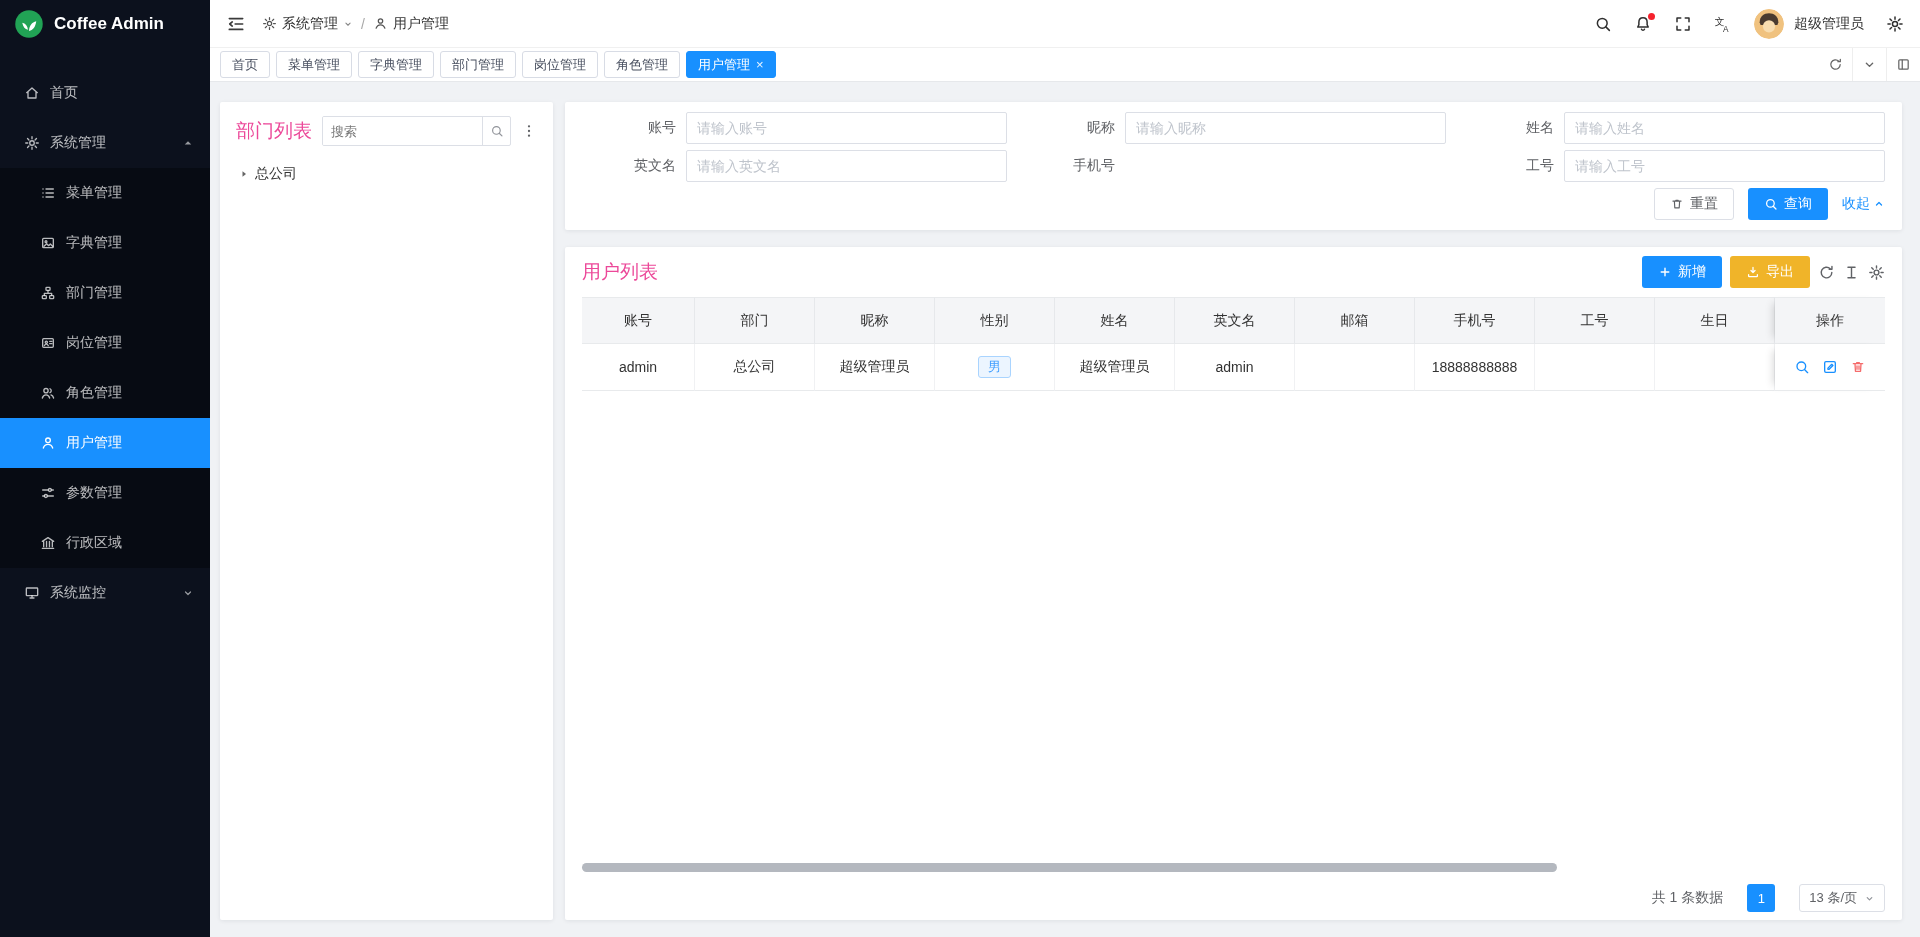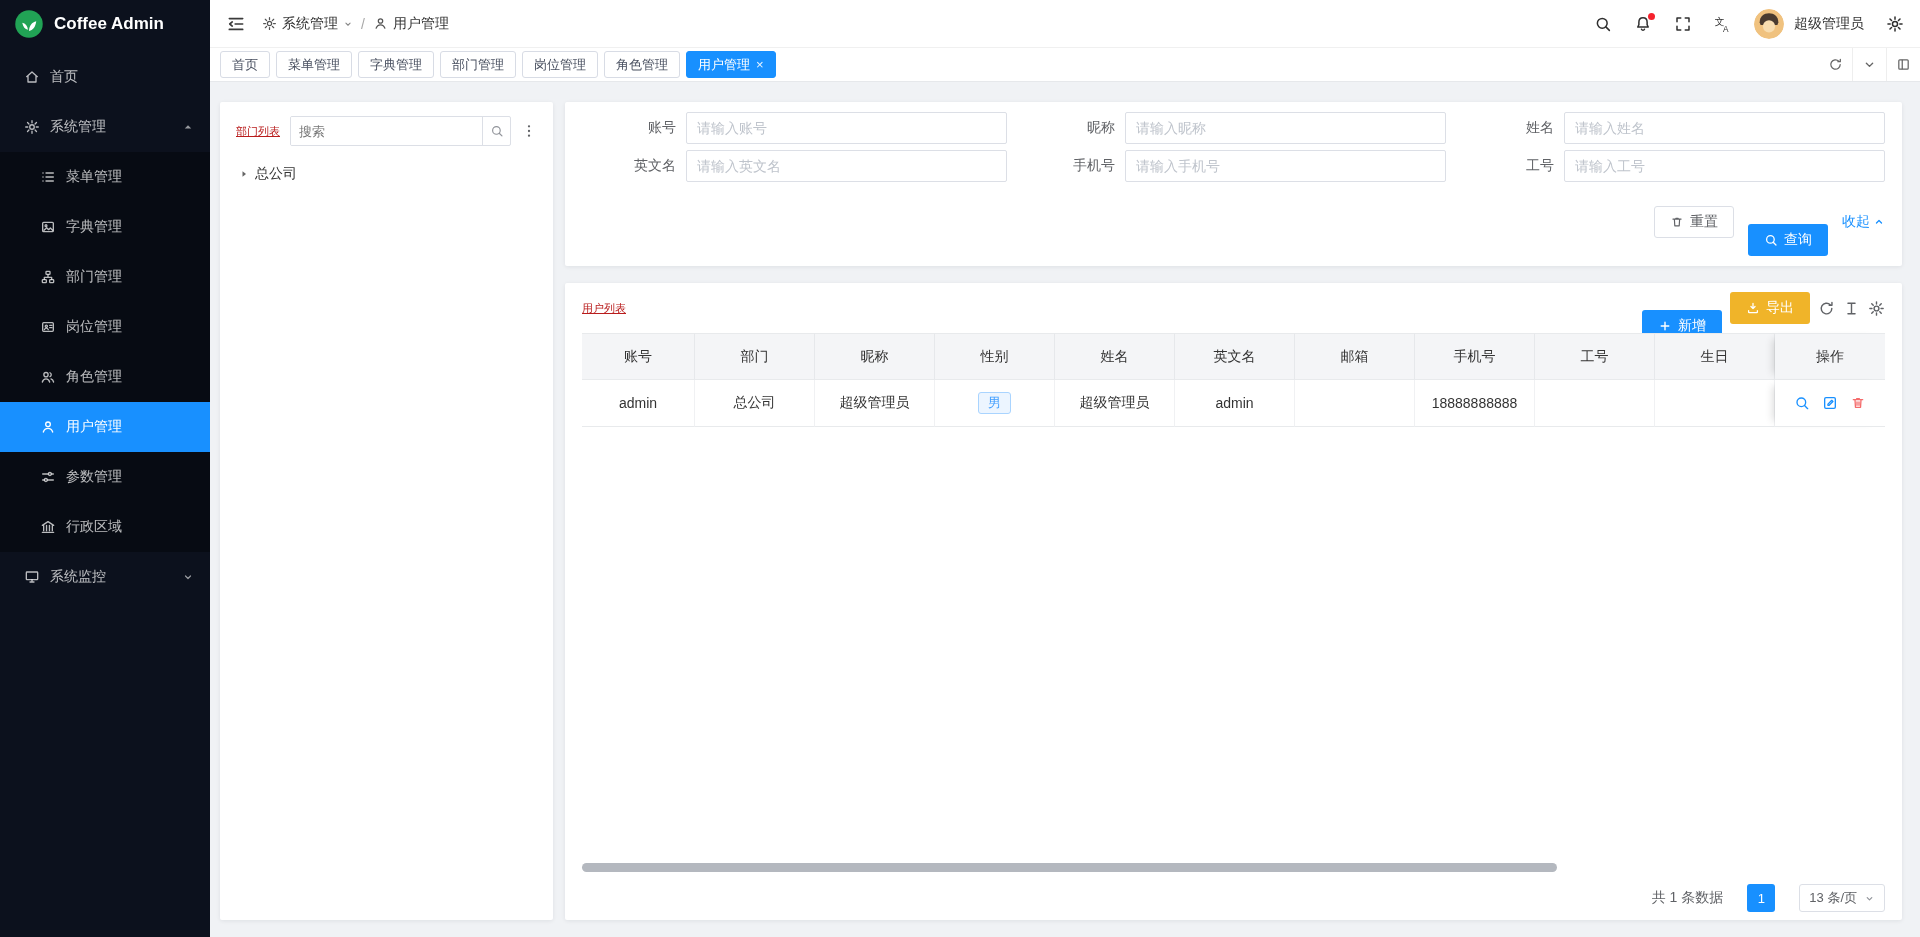--- a/index.html
+++ b/index.html
@@ -6,21 +6,21 @@
   :root{
     --primary:#1890ff; --warning:#f0b429; --danger:#f56c6c;
     --sidebar-bg:#0c111d; --sidebar-sub-bg:#070b13; --logo-green:#21a355;
   }
   *{box-sizing:border-box; margin:0; padding:0;}
   html,body{width:1920px; height:937px; overflow:hidden;}
   body{font-family:"Liberation Sans","DejaVu Sans",sans-serif; font-size:14px; color:#333; background:#f0f2f5;}
   .app{display:flex; width:1920px; height:937px;}
 
   
-  .sidebar{width:210px; flex-shrink:0; background:var(--sidebar-bg); color:rgba(255,255,255,.72); display:flex; flex-direction:column;}
+  .sidebar{width:210px; flex-shrink:0; background:var(--sidebar-bg); color:rgba(255,255,255,.72); display:flex; flex-direction:column;gap:16px;}
   .logo{height:48px; display:flex; align-items:center; gap:10px; padding:0 14px; background:var(--sidebar-bg);}
   .logo-icon{width:30px; height:30px; flex-shrink:0;}
   .logo-icon svg{width:100%; height:100%;}
   .logo-text{color:#fff; font-size:17px; font-weight:bold; white-space:nowrap;}
   .menu{flex:1; overflow:hidden; padding-top:4px;}
   .menu-item{height:50px; display:flex; align-items:center; gap:10px; padding:0 16px 0 24px; cursor:pointer; white-space:nowrap; font-size:14px;}
   .menu-item .ic{width:16px; height:16px; flex-shrink:0;}
   .menu-item .arrow{margin-left:auto; width:12px; height:12px; opacity:.8;}
   .submenu{background:var(--sidebar-sub-bg);}
   .submenu .menu-item{padding-left:40px;}
@@ -57,21 +57,21 @@
   .tab-act .ic{width:15px; height:15px;}
   .tab-act:first-child{border-left:none;}
 
   
   .content{flex:1; min-height:0; display:flex; gap:12px; padding:20px 18px 17px 10px; background:#f0f2f5;}
   .card{background:#fff; border-radius:2px; box-shadow:0 1px 4px rgba(0,21,41,.08);}
 
   
   .dept-panel{width:333px; flex-shrink:0; padding:14px 16px; display:flex; flex-direction:column;}
   .dept-head{display:flex; align-items:center; gap:10px;}
-  .panel-title{font-size:11px; font-weight:500; color:#b91c1c; white-space:nowrap;text-decoration:underline;}
+  .panel-title{font-size:19px; font-weight:500; color:#ec4899; white-space:nowrap;}
   .dept-search{flex:1; height:30px; border:1px solid #dcdfe6; border-radius:2px; display:flex; align-items:center; overflow:hidden; background:#fff;}
   .dept-search input{flex:1; min-width:0; border:none; outline:none; height:100%; padding:0 8px; font-size:13px; font-family:"Liberation Sans","DejaVu Sans",sans-serif; color:#333;}
   .dept-search-btn{width:28px; height:100%; border-left:1px solid #dcdfe6; display:flex; align-items:center; justify-content:center; color:#909399; cursor:pointer;}
   .dept-search-btn .ic{width:14px; height:14px;}
   .dots-btn{width:16px; height:16px; color:#606266; cursor:pointer; flex-shrink:0;}
   .tree{margin-top:14px;}
   .tree-node{display:flex; align-items:center; gap:5px; padding:5px 2px; cursor:pointer; color:#333;}
   .tree-caret{width:12px; height:12px; color:#666; flex-shrink:0;}
 
   
@@ -81,21 +81,21 @@
   .search-card{padding:10px 17px; flex-shrink:0;}
   .form-grid{display:grid; grid-template-columns:repeat(3,1fr); column-gap:14px; row-gap:6px;}
   .form-item{display:flex; align-items:center;}
   .form-label{width:104px; flex-shrink:0; text-align:right; padding-right:10px; color:#606266; font-size:14px;}
   .form-input{flex:1; min-width:0; height:32px; border:1px solid #dcdfe6; border-radius:2px; padding:0 10px; font-size:14px; color:#333; outline:none; font-family:"Liberation Sans","DejaVu Sans",sans-serif; background:#fff;}
   .form-input::placeholder{color:#bfc4cc;}
   .form-actions{display:flex; justify-content:flex-end; align-items:center; gap:14px; margin-top:6px;}
   .btn{height:32px; display:inline-flex; align-items:center; gap:6px; padding:12px 15px; border-radius:3px; font-size:14px; cursor:pointer; border:1px solid transparent; font-family:"Liberation Sans","DejaVu Sans",sans-serif; white-space:nowrap;}
   .btn .ic{width:14px; height:14px;}
   .btn-plain{background:#fff; border-color:#dcdfe6; color:#606266;}
-  .btn-primary{background:var(--primary); color:#fff;margin-top:36px;}
+  .btn-primary{background:var(--primary); color:#fff;}
   .btn-warning{background:var(--warning); color:#fff;}
   .collapse-link{display:flex; align-items:center; gap:3px; color:var(--primary); cursor:pointer; font-size:14px;}
   .collapse-link .ic{width:12px; height:12px;}
 
   
   .list-card{flex:1; min-height:0; display:flex; flex-direction:column; padding:0 17px;}
   .card-header{height:50px; flex-shrink:0; display:flex; align-items:center;}
   .card-tools{margin-left:auto; display:flex; align-items:center; gap:8px;}
   .tool-icbtn{width:17px; height:17px; color:#606266; cursor:pointer;}
 
@@ -423,21 +423,20 @@
             <div class="form-item">
               <label class="form-label">姓名</label>
               <input class="form-input" placeholder="请输入姓名" style="">
             </div>
             <div class="form-item">
               <label class="form-label">英文名</label>
               <input class="form-input" placeholder="请输入英文名" style="">
             </div>
             <div class="form-item">
               <label class="form-label">手机号</label>
-              <input class="form-input" placeholder="请输入手机号" style="">
             </div>
             <div class="form-item">
               <label class="form-label">工号</label>
               <input class="form-input" placeholder="请输入工号" style="">
             </div>
           </div>
           <div class="form-actions">
             <button class="btn btn-plain">
               <span class="ic">
                   <svg viewBox="0 0 24 24" fill="none" stroke="currentColor" stroke-width="2" stroke-linecap="round" stroke-linejoin="round">

